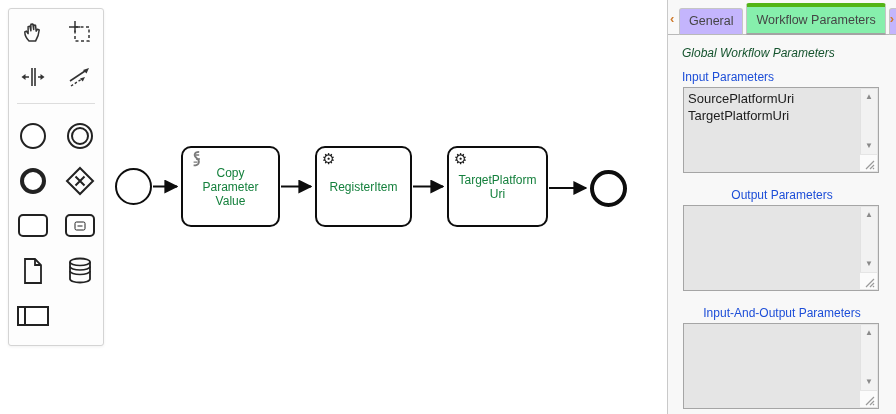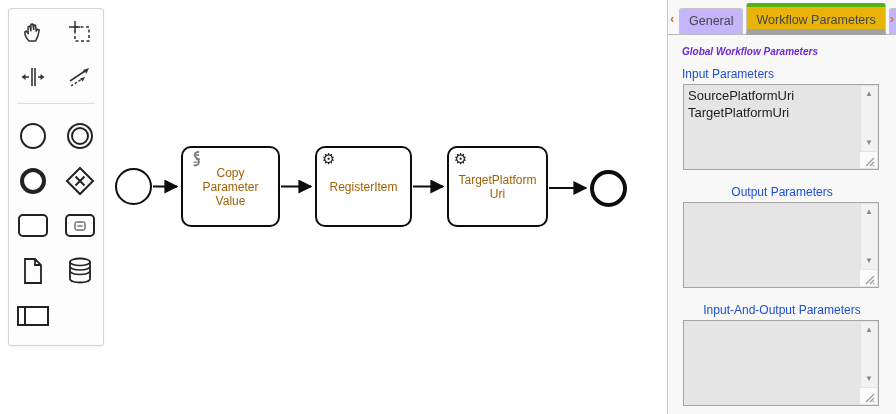--- a/index.html
+++ b/index.html
@@ -30,43 +30,43 @@
 
   
   .canvas { position:absolute; left:0; top:0; width:667px; height:414px; background:#fff; }
   .flow-svg { position:absolute; left:0; top:0; }
   .bpmn-event { position:absolute; width:37px; height:37px; border-radius:50%;
     background:#fff; border:2px solid #0d0d0d; cursor:pointer; }
   .bpmn-event.end { border-width:4px; }
   .bpmn-task { position:absolute; top:146px; height:81px; background:#fff;
     border:2px solid #0d0d0d; border-radius:10px; cursor:pointer;
     display:flex; align-items:center; justify-content:center; }
-  .bpmn-task .lbl { font-size:12px; color:#a16207; text-align:center; line-height:14px;
+  .bpmn-task .lbl { font-size:12px; color:#15803d; text-align:center; line-height:14px;
     max-width:88%; word-wrap:break-word; }
   .task-icon { position:absolute; left:5px; top:2px; }
   .gear { font-family:"DejaVu Sans", sans-serif; font-size:15px; color:#1a1a1a; line-height:18px; }
 
   
   .panel { position:absolute; left:667px; top:0; width:229px; height:414px;
     background:#f8f8f8; border-left:1px solid #c9c9c9; }
   .tabbar { position:relative; height:35px; border-bottom:1px solid #b9b9b9; }
   .tabs { position:absolute; left:11px; bottom:-1px; display:flex; align-items:flex-end; }
   .tab { border:1px solid #c5c5c5; border-bottom:1px solid #b9b9b9;
     border-radius:3px 3px 0 0; padding:0 9px; font-size:12.5px; color:#454545;
     height:27px; line-height:25px; background:#c4b5fd; margin-right:3px;
     white-space:nowrap; cursor:pointer; }
   .tab.active { height:32px; line-height:26px; border-top:4px solid #52b415;
-    border-bottom:6px solid #a3a3a3; background:#eab308; font-weight:normal; }
+    border-bottom:2px solid #a3a3a3; background:#86efac; font-weight:normal; }
   .tab.partial { width:25px; padding:0 7px; overflow:hidden; }
   .tab-scroll { position:absolute; bottom:8px; font-size:13px; font-weight:bold;
     color:#cf7b2e; cursor:pointer; line-height:14px; }
   .tab-scroll.left { left:2px; }
   .tab-scroll.right { right:2px; }
-  .panel-heading { margin:11px 14px 4px 14px; font-size:10px; font-weight:bold;
-    font-style:italic; color:#6d28d9; }
+  .panel-heading { margin:11px 14px 4px 14px; font-size:12px; font-weight:normal;
+    font-style:italic; color:#14532d; }
   .sec-label { margin:10px 14px 3px 14px; font-size:12px; font-weight:normal; color:#1d4ed8; }
   .sec-label.tight { margin-top:15px;text-align:center; }
   .param-box { position:relative; margin:0 15px; width:196px; height:86px;
     background:#e5e5e5; border:1px solid #a5a5a5; cursor:text; }
   .param-text { position:absolute; left:4px; top:2px; right:22px; bottom:2px;
     font-size:13px; color:#1c1c1c; line-height:17px; white-space:pre-line; overflow:hidden; }
   .sbar { position:absolute; top:1px; right:1px; bottom:18px; width:17px;
     background:#f2f2f2; border-left:1px solid #e2e2e2; }
   .sbar .arrow { position:absolute; left:0; width:100%; text-align:center;
     font-size:8px; color:#8a8a8a; line-height:10px; cursor:pointer; }

